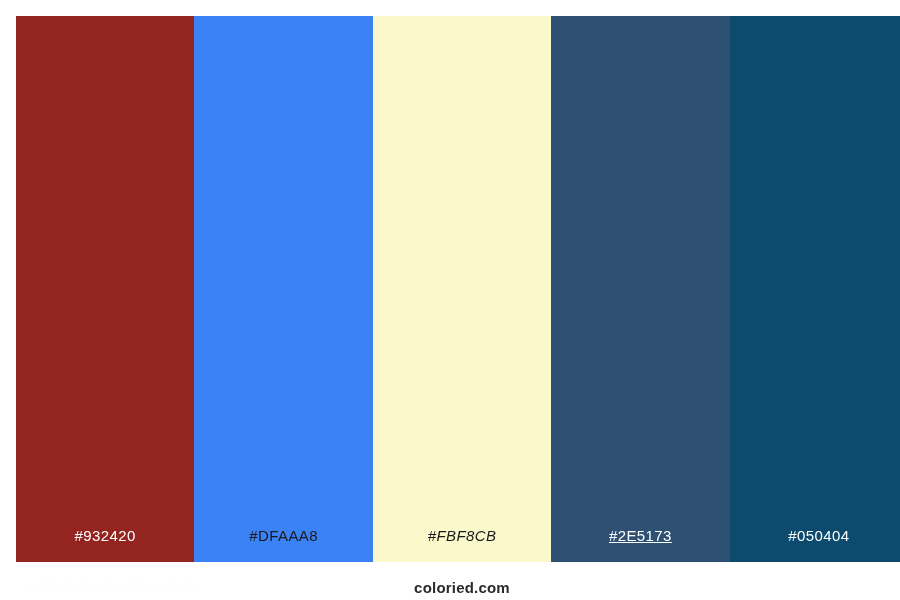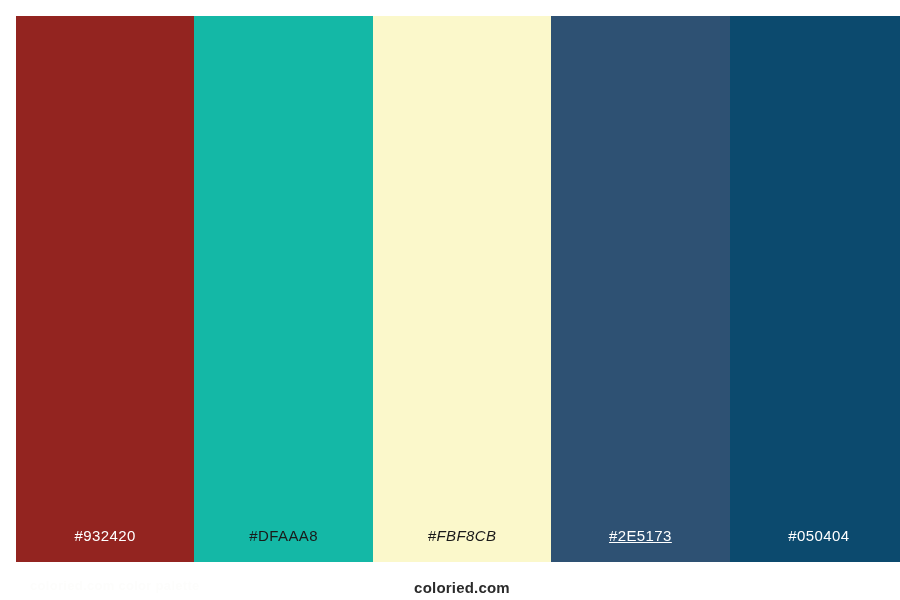--- a/index.html
+++ b/index.html
@@ -96,21 +96,21 @@
 <body>
 
 <div id="palette-page" style="background-color: rgb(255, 255, 255);">
 
   <div id="swatch-strip">
 
     <div class="swatch" style="background-color: rgb(147, 36, 32);">
       <span class="swatch-label" style="color: rgb(255, 255, 255);">#932420</span>
     </div>
 
-    <div class="swatch" style="background-color: #14b8a6;">
+    <div class="swatch" style="background-color: #3b82f6;">
       <span class="swatch-label" style="color: rgb(26, 26, 26);">#DFAAA8</span>
     </div>
 
     <div class="swatch" style="background-color: rgb(251, 248, 203); font-style: italic;">
       <span class="swatch-label" style="color: rgb(26, 26, 26);">#FBF8CB</span>
     </div>
 
     <div class="swatch" style="background-color: rgb(46, 81, 115);">
       <span class="swatch-label" style="color: rgb(255, 255, 255); text-decoration: underline;">#2E5173</span>
     </div>

